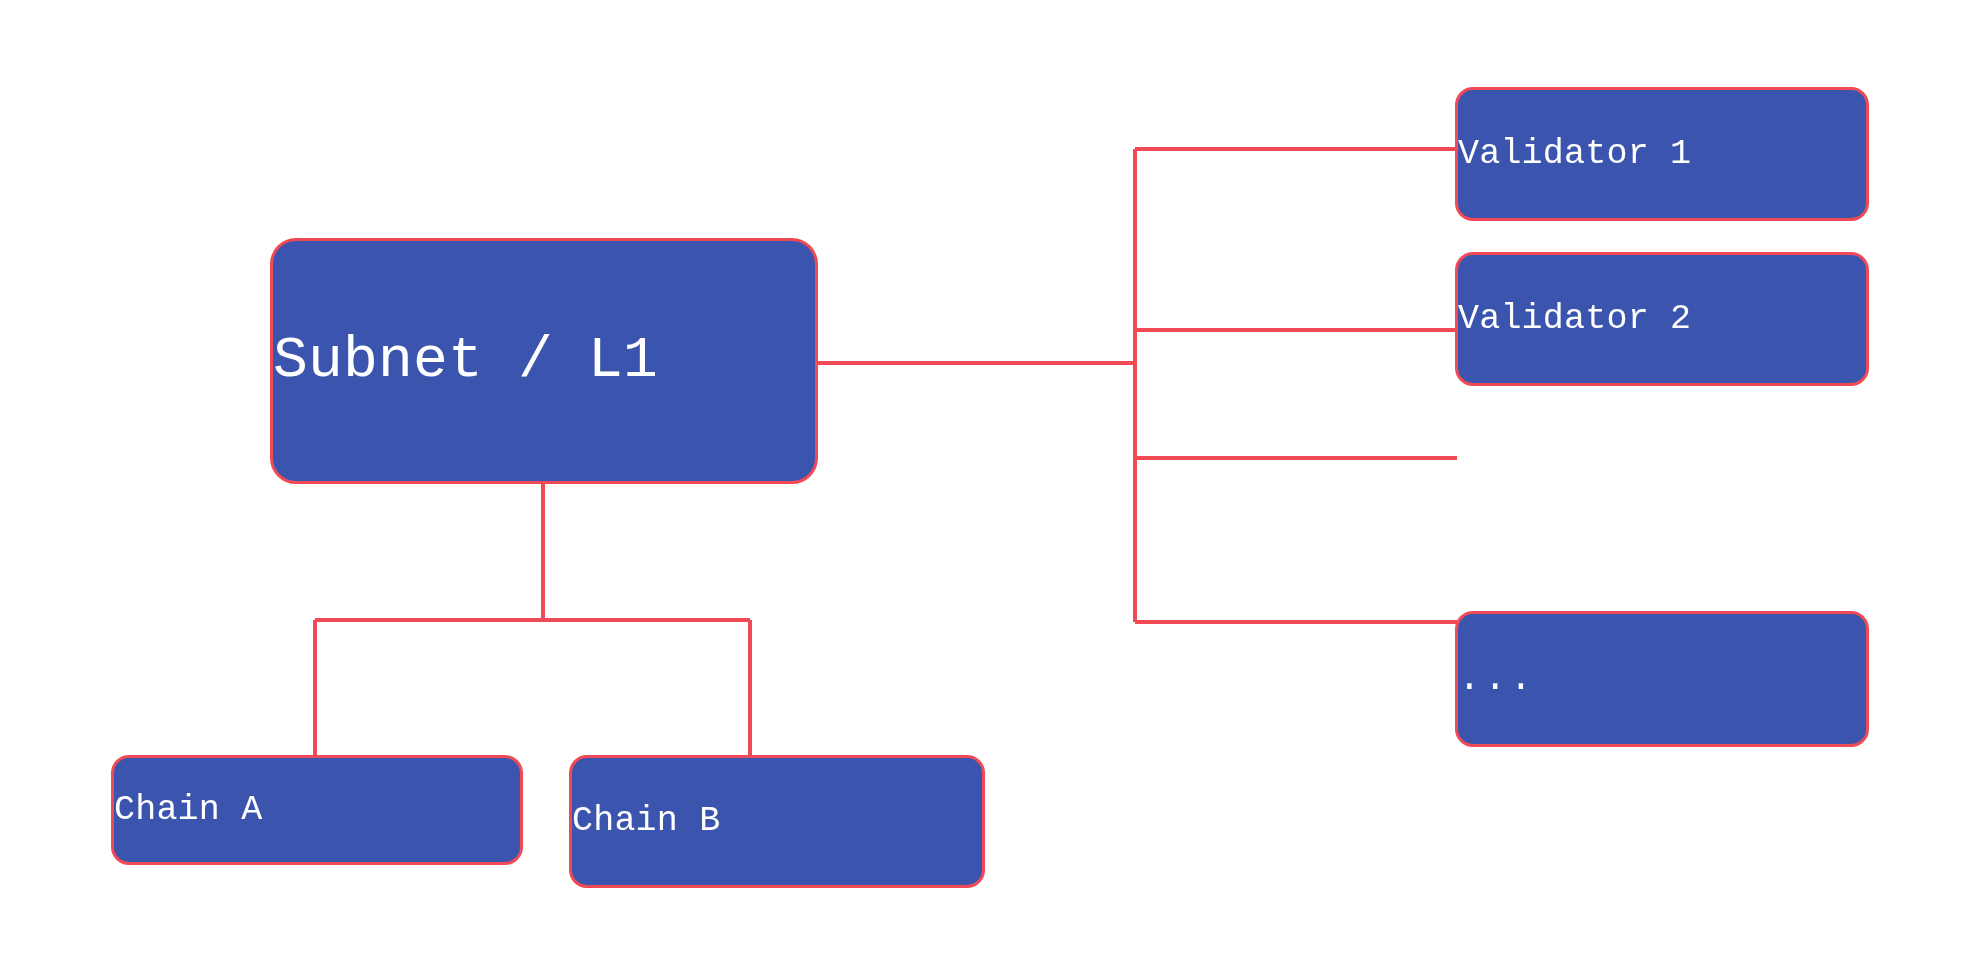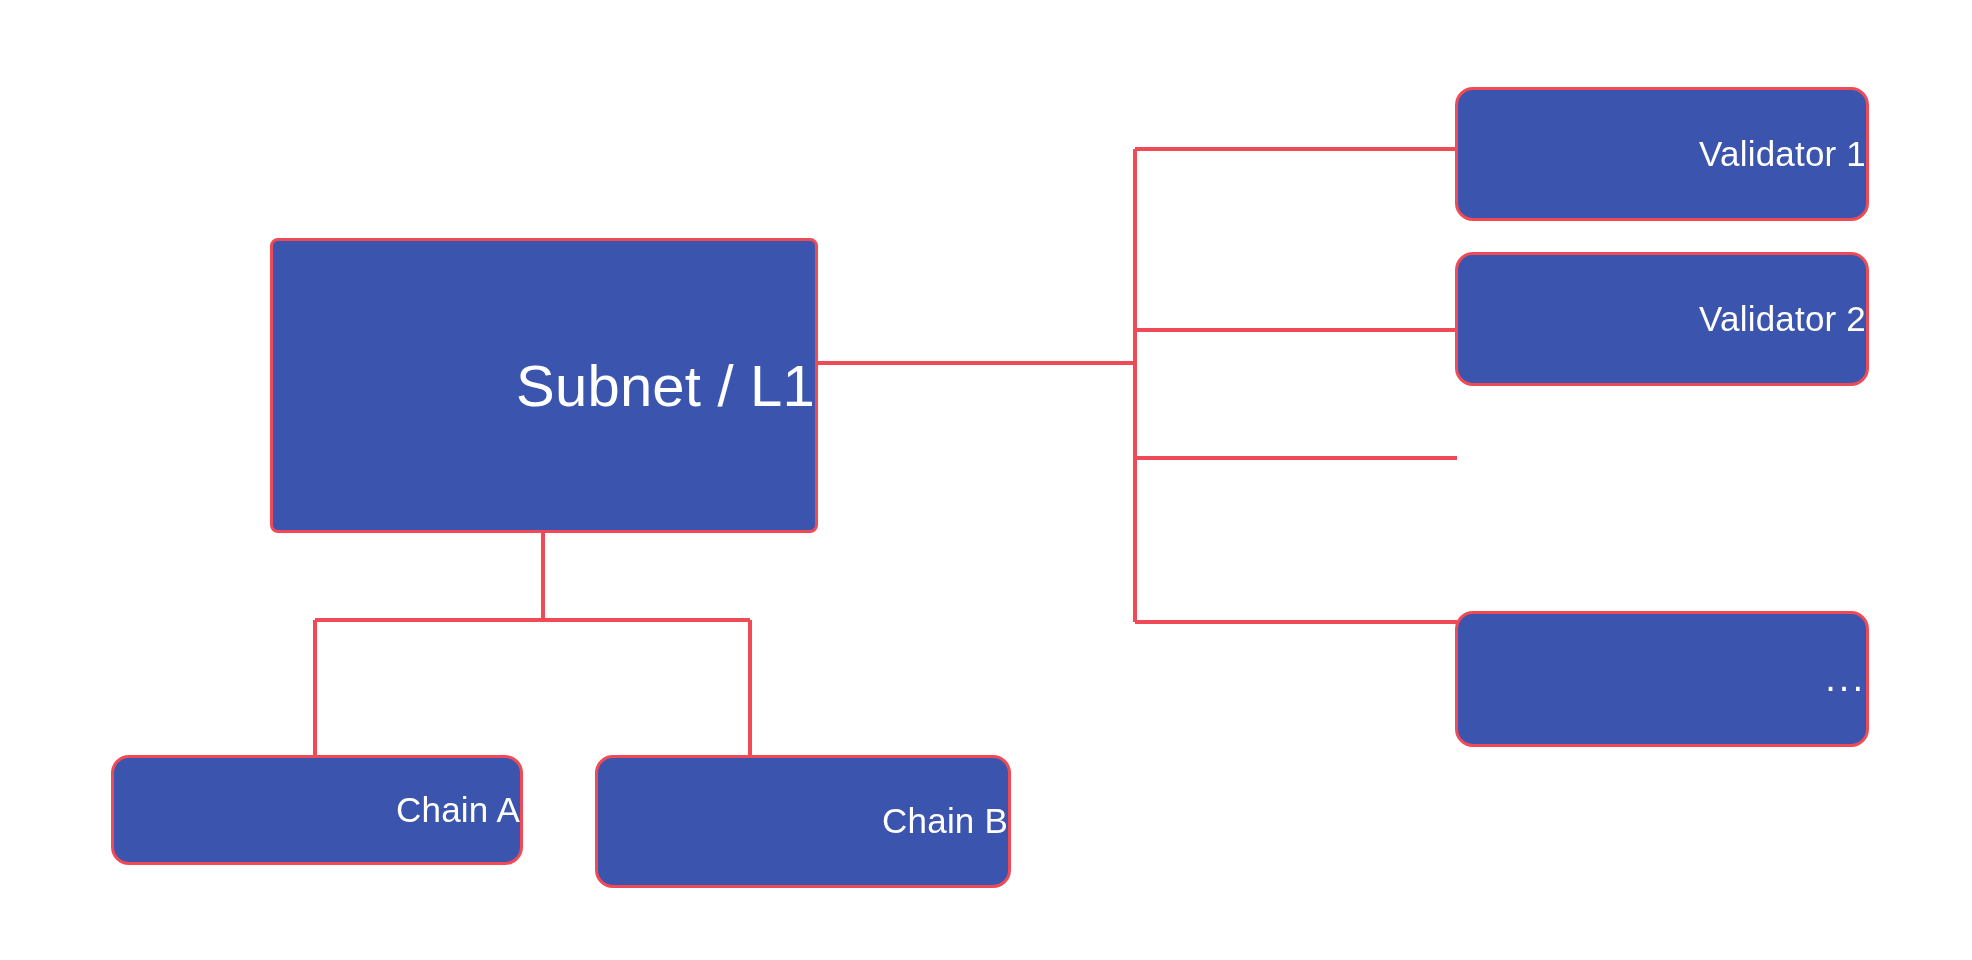--- a/index.html
+++ b/index.html
@@ -27,44 +27,45 @@
     pointer-events: none;
   }
   .node {
     position: absolute;
     box-sizing: border-box;
     background: #3b55ae;
     border: 3px solid #ef4a55;
     border-radius: 18px;
     display: flex;
     align-items: center;
-    justify-content: flex-end;
+    justify-content: flex-start;
     color: #ffffff;
     text-align: center;
     line-height: 1.1;
     z-index: 2;
     letter-spacing: 0.2px;
+    font-family: Liberation Mono, monospace;
   }
   .node-root {
     left: 270px;
     top: 238px;
     width: 548px;
-    height: 295px;
-    border-radius: 8px;
+    height: 246px;
+    border-radius: 26px;
     font-size: 58px;
   }
   .node-chain-a {
     left: 111px;
     top: 755px;
     width: 412px;
     height: 110px;
     font-size: 35px;
   }
   .node-chain-b {
-    left: 595px;
+    left: 569px;
     top: 755px;
     width: 416px;
     height: 133px;
     font-size: 35px;
   }
   .node-val {
     left: 1455px;
     width: 414px;
     height: 134px;
     font-size: 35px;

